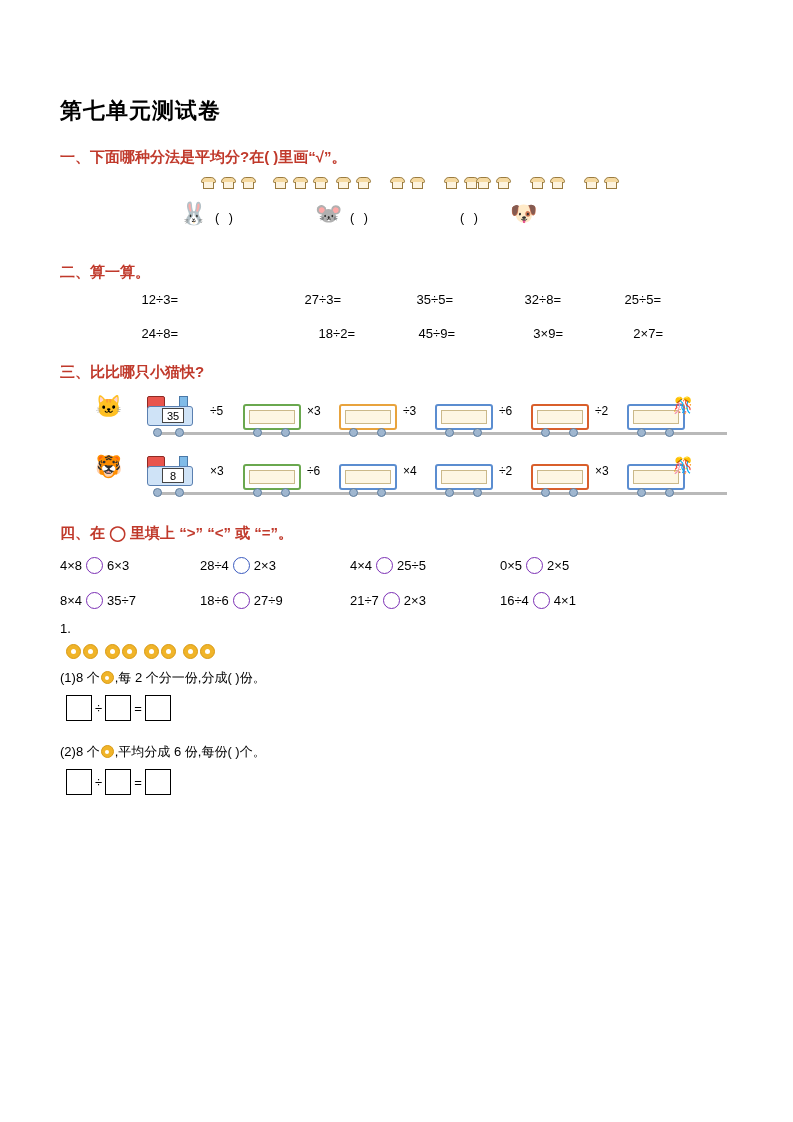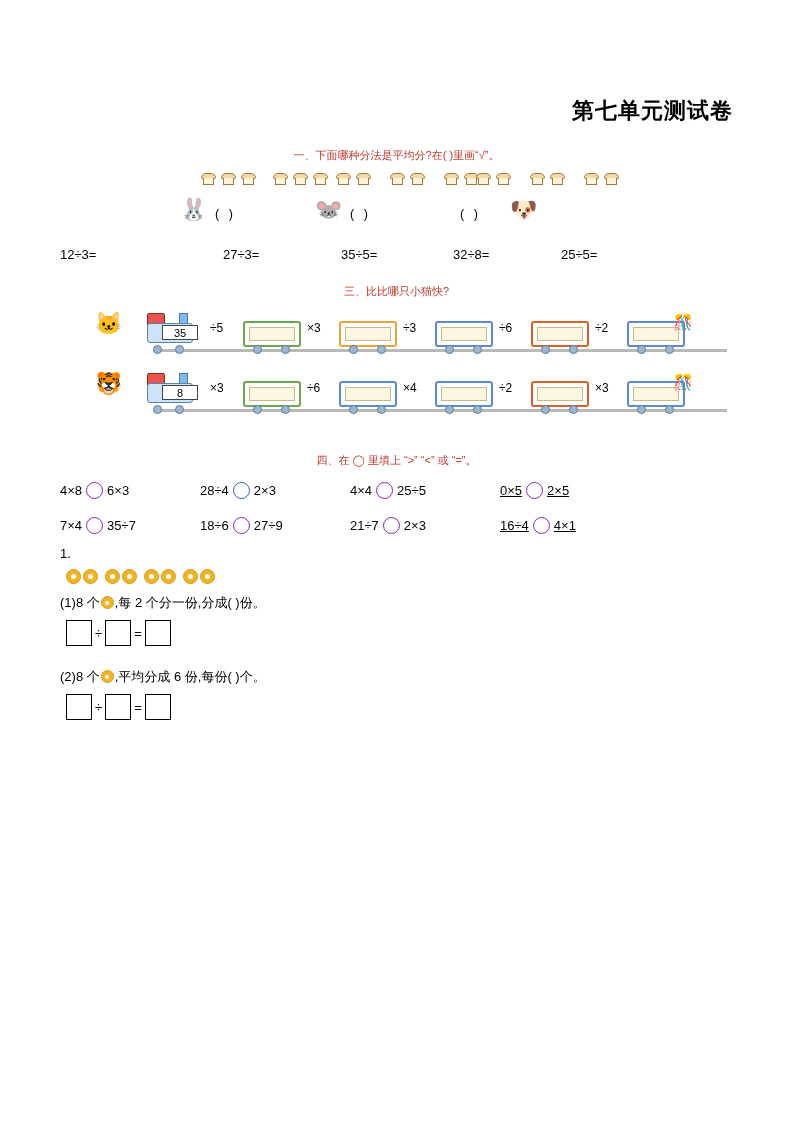--- a/index.html
+++ b/index.html
@@ -16,33 +16,32 @@
     overflow: hidden;
   }
   .page {
     position: relative;
     width: 793px;
     height: 1122px;
     box-sizing: border-box;
     padding: 0 60px;
   }
   .doc-title {
-    text-align: right;
+    text-align: left;
     font-size: 22px;
     font-weight: bold;
     margin-top: 96px;
     letter-spacing: 1px;
   }
   .sec-title {
     color: #c0392b;
-    font-size: 11px;
-    font-weight: normal;
+    font-size: 15px;
+    font-weight: bold;
     margin-top: 22px;
     margin-bottom: 6px;
-    text-align: center;
   }
 
   
   .q1-wrap {
     margin-top: 6px;
     position: relative;
     height: 68px;
   }
   .cupcake-row {
     position: absolute;
@@ -88,20 +87,21 @@
   }
 
   
   .calc-grid {
     margin-top: 10px;
   }
   .calc-row {
     display: flex;
     margin-bottom: 19px;
     font-size: 13px;
+    text-align: right;
   }
   .calc-cell {
     font-size: 13px;
     white-space: nowrap;
   }
   .calc-row .c0 { width: 118px; }
   .calc-row .c1 { width: 118px; margin-left: 45px; }
   .calc-row .c2 { width: 112px; }
   .calc-row .c3 { width: 108px; }
   .calc-row .c4 { width: 100px; }
@@ -147,21 +147,21 @@
   .loco .stack {
     position: absolute;
     left: 36px; top: 0px;
     width: 9px; height: 12px;
     background: #7fbbe8;
     border: 1.5px solid #4a79a8;
     box-sizing: border-box;
   }
   .num-box {
     position: absolute;
-    width: 36px; height: 15px;
+    width: 22px; height: 15px;
     background: #fff;
     border: 1px solid #444;
     font-size: 11px;
     line-height: 15px;
     text-align: center;
     box-sizing: border-box;
   }
   .car {
     position: absolute;
     top: 14px;
@@ -212,21 +212,21 @@
     align-items: center;
   }
   .cmp-cell {
     display: flex;
     align-items: center;
     white-space: nowrap;
   }
   .cmp-row .p0 { width: 140px; }
   .cmp-row .p1 { width: 150px; }
   .cmp-row .p2 { width: 150px; }
-  .cmp-row .p3 { width: 140px; text-decoration: underline; }
+  .cmp-row .p3 { width: 140px; }
   .ocircle {
     display: inline-block;
     width: 17px; height: 17px;
     border: 1.6px solid #7b2fb5;
     border-radius: 50%;
     margin: 0 4px;
     box-sizing: border-box;
     vertical-align: middle;
   }
   .ocircle.blue { border-color: #3b5bbf; }
@@ -401,29 +401,37 @@
     <div class="animal" style="left:120px; top:30px;">🐰</div>
     <div class="paren" style="left:155px; top:38px;">(    )</div>
 
     <div class="animal" style="left:255px; top:30px;">🐭</div>
     <div class="paren" style="left:290px; top:38px;">(    )</div>
 
     <div class="paren" style="left:400px; top:38px;">(    )</div>
     <div class="animal" style="left:450px; top:30px;">🐶</div>
   </div>
 
+  <div class="sec-title">二、算一算。</div>
 
   <div class="calc-grid">
     <div class="calc-row">
       <div class="calc-cell c0">12÷3=</div>
       <div class="calc-cell c1">27÷3=</div>
       <div class="calc-cell c2">35÷5=</div>
       <div class="calc-cell c3">32÷8=</div>
       <div class="calc-cell c4">25÷5=</div>
     </div>
+    <div class="calc-row">
+      <div class="calc-cell c0">24÷8=</div>
+      <div class="calc-cell c1" style="width:132px;">18÷2=</div>
+      <div class="calc-cell c2" style="width:100px;">45÷9=</div>
+      <div class="calc-cell c3">3×9=</div>
+      <div class="calc-cell c4">2×7=</div>
+    </div>
   </div>
 
   <div class="sec-title">三、比比哪只小猫快?</div>
 
   <div class="train-area">
 
     <div class="train">
       <div class="rail"></div>
       <div class="cat">🐱</div>
 
@@ -517,21 +525,21 @@
       <div class="op" style="left:500px;">×3</div>
       <div class="car" style="left:532px; border-color:#5b8dd0;">
           <div class="inner"></div>
         </div>
       <div class="wheel" style="left:542px;"></div>
       <div class="wheel" style="left:570px;"></div>
       <div class="flag" style="left:578px;">🎊</div>
     </div>
   </div>
 
-  <div class="sec-title" style="margin-top:32px;">四、在 ◯ 里填上 “&gt;” “&lt;” 或 “=”。</div>
+  <div class="sec-title" style="margin-top:20px;">四、在 ◯ 里填上 “&gt;” “&lt;” 或 “=”。</div>
 
   <div class="cmp-row">
     <div class="cmp-cell p0">
       <span>4×8</span>
       <span class="ocircle"></span>
       <span>6×3</span>
     </div>
     <div class="cmp-cell p1">
       <span>28÷4</span>
       <span class="ocircle blue"></span>
@@ -544,21 +552,21 @@
     </div>
     <div class="cmp-cell p3">
       <span>0×5</span>
       <span class="ocircle"></span>
       <span>2×5</span>
     </div>
   </div>
 
   <div class="cmp-row" style="margin-top:18px;">
     <div class="cmp-cell p0">
-      <span>7×4</span>
+      <span>8×4</span>
       <span class="ocircle"></span>
       <span>35÷7</span>
     </div>
     <div class="cmp-cell p1">
       <span>18÷6</span>
       <span class="ocircle"></span>
       <span>27÷9</span>
     </div>
     <div class="cmp-cell p2">
       <span>21÷7</span>

